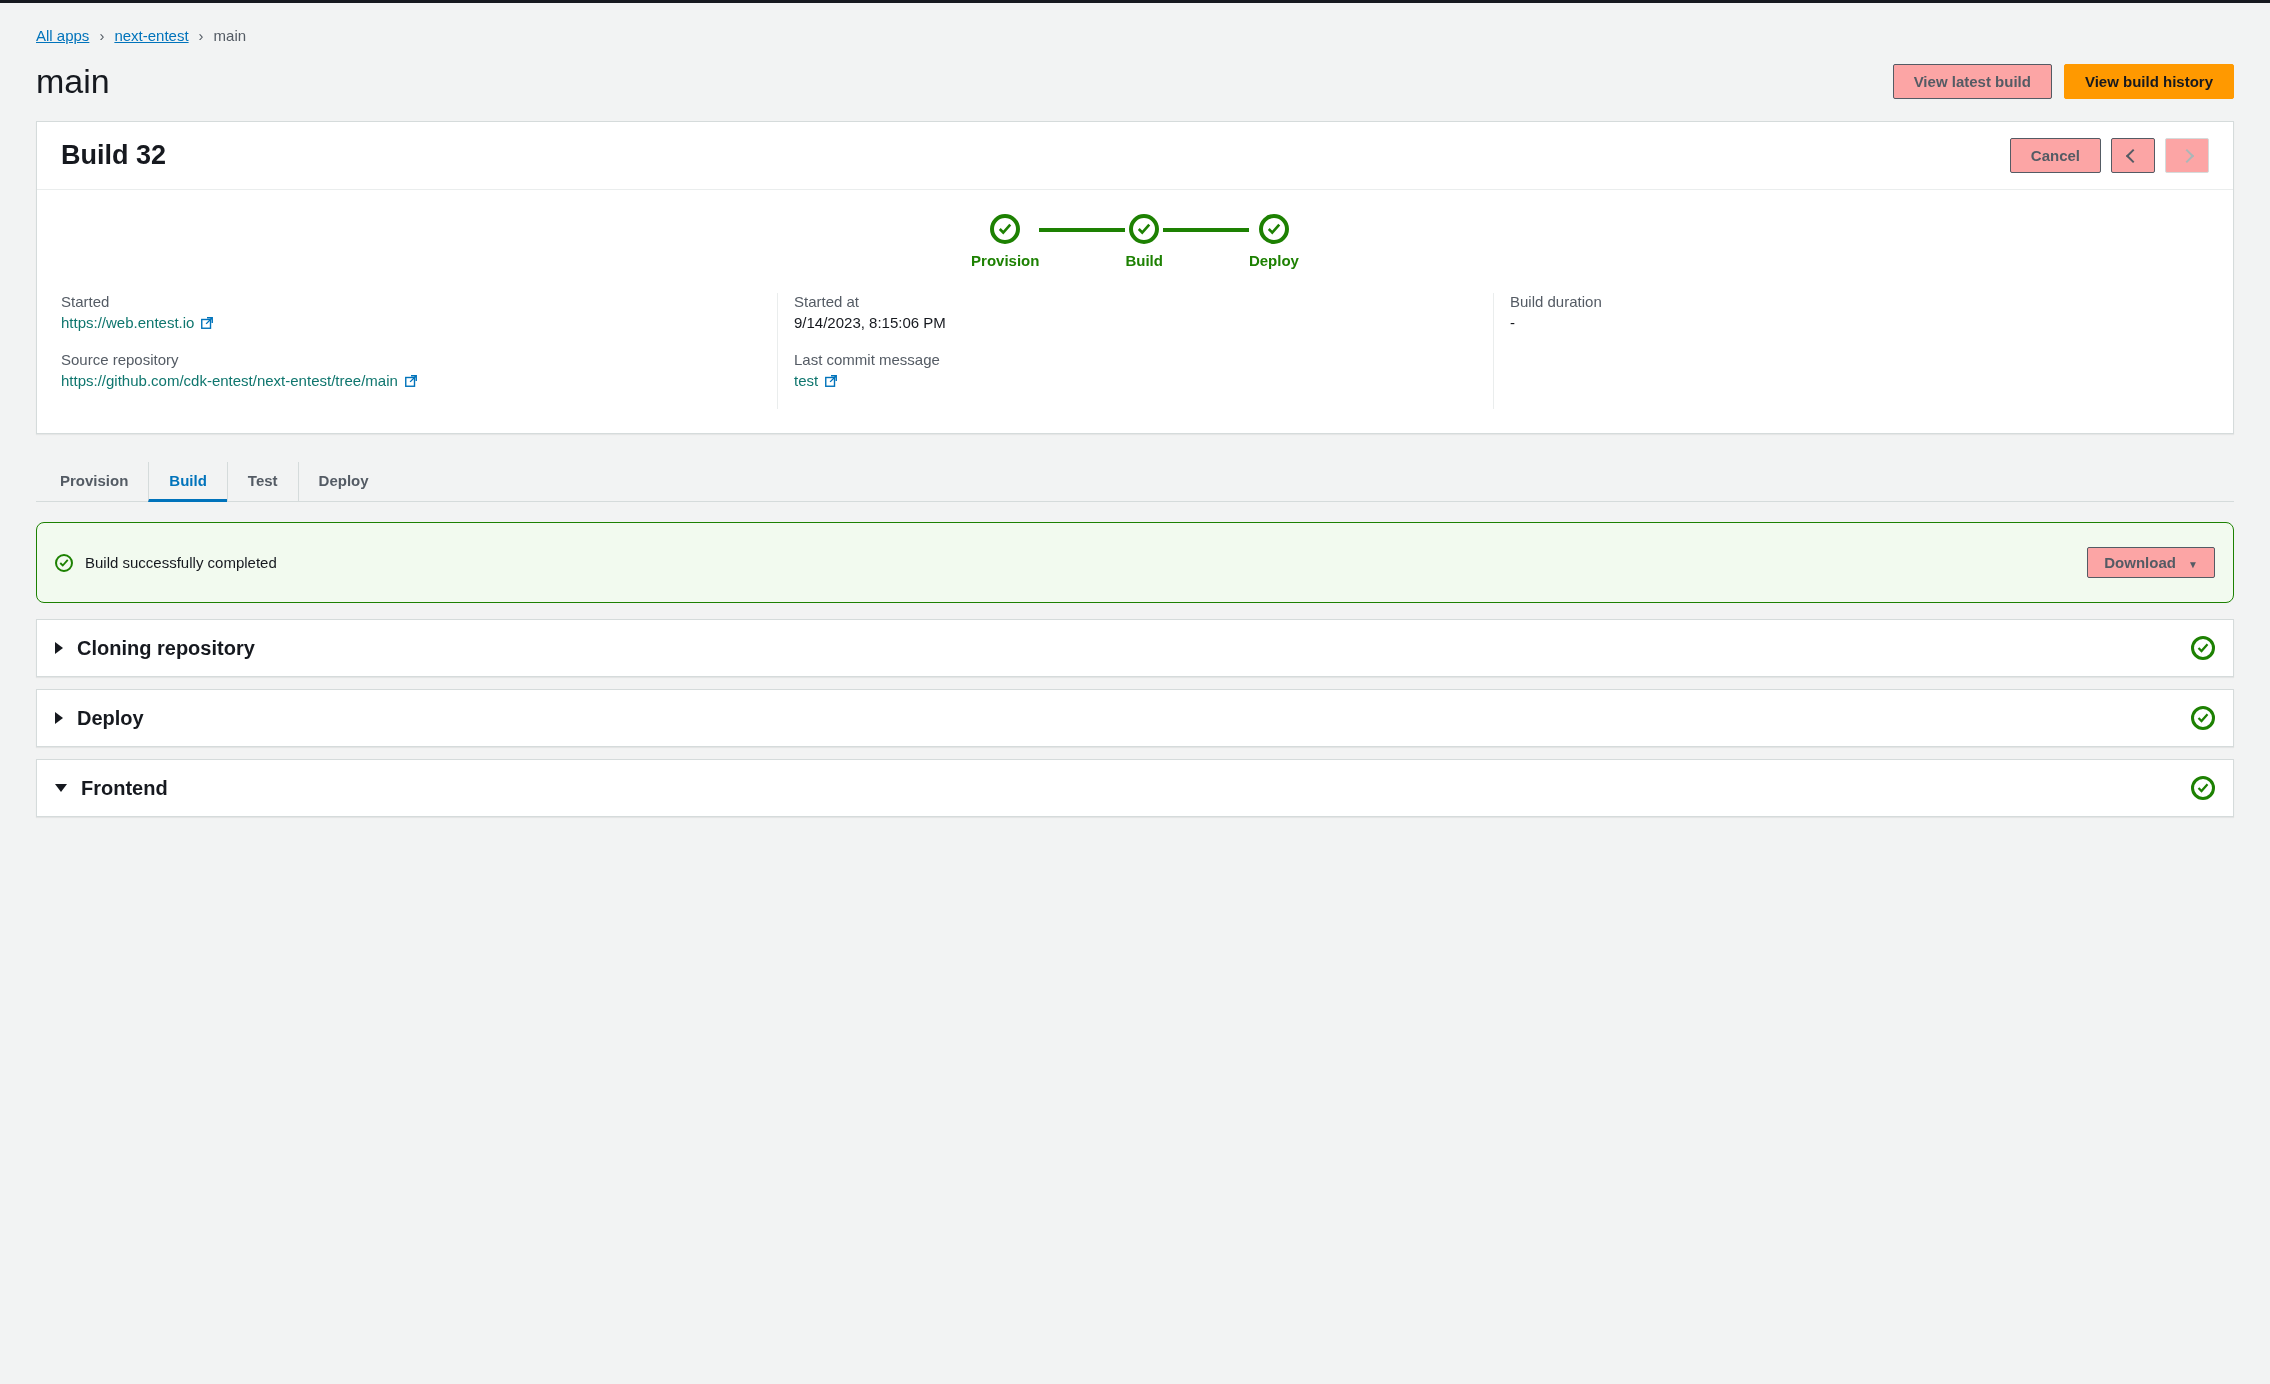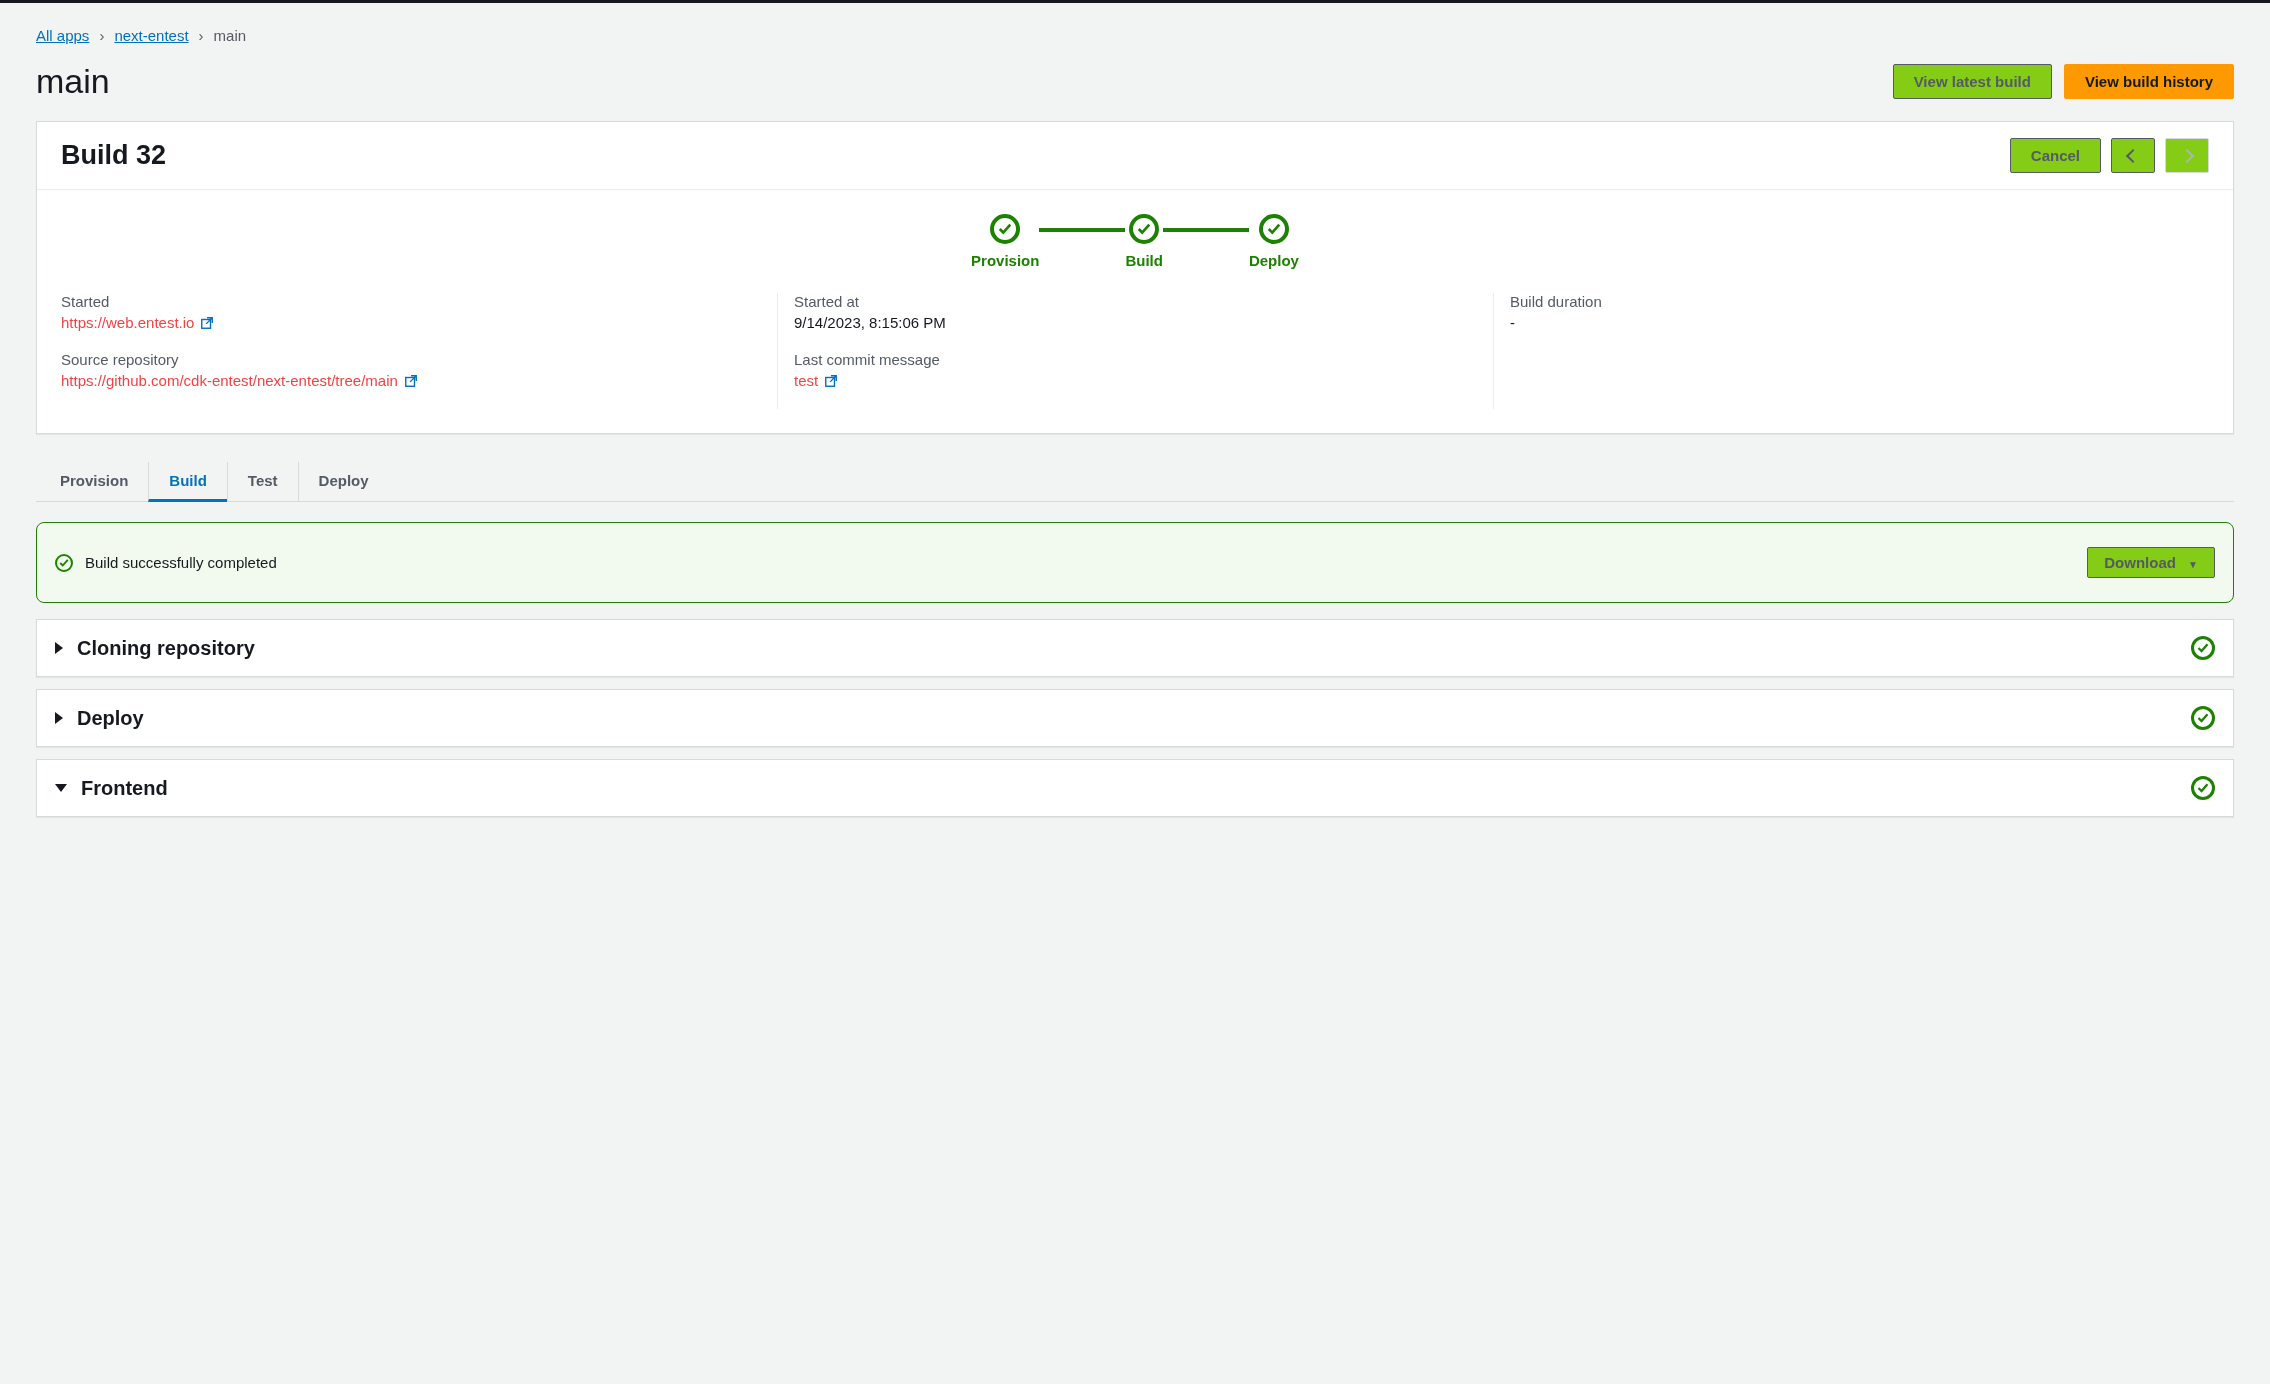--- a/index.html
+++ b/index.html
@@ -32,21 +32,21 @@
     display: flex;
     align-items: center;
     justify-content: space-between;
     margin-bottom: 20px;
   }
   .title-row h1 {
     font-size: 34px;
     font-weight: 400;
   }
   .btn {
-    background: #84cc16;
+    background: #fca5a5;
     border: 1px solid #545b64;
     border-radius: 2px;
     padding: 8px 20px;
     font-weight: 700;
     font-size: 15px;
     cursor: pointer;
     color: #545b64;
   }
   .btn.primary {
     background: #ff9900;
@@ -121,21 +121,21 @@
     padding: 0 24px;
   }
   .details .col {
     padding: 0 16px;
     border-left: 1px solid #eaeded;
   }
   .details .col:first-child { padding-left: 0; border-left: none; }
   .field { margin-bottom: 20px; }
   .field .label { color: #545b64; font-size: 15px; margin-bottom: 4px; }
   .field .value { font-size: 15px; display: flex; align-items: center; gap: 6px; }
-  .field .value a { color: #ef4444; text-decoration: none; }
+  .field .value a { color: #0f766e; text-decoration: none; }
   .ext-icon { width: 14px; height: 14px; flex-shrink: 0; }
   .ext-icon path, .ext-icon rect { stroke: #0073bb; stroke-width: 1.6; fill: none; }
   
   .tabs {
     display: flex;
     border-bottom: 1px solid #d5dbdb;
     margin-bottom: 20px;
     padding: 0 4px;
   }
   .tab {

